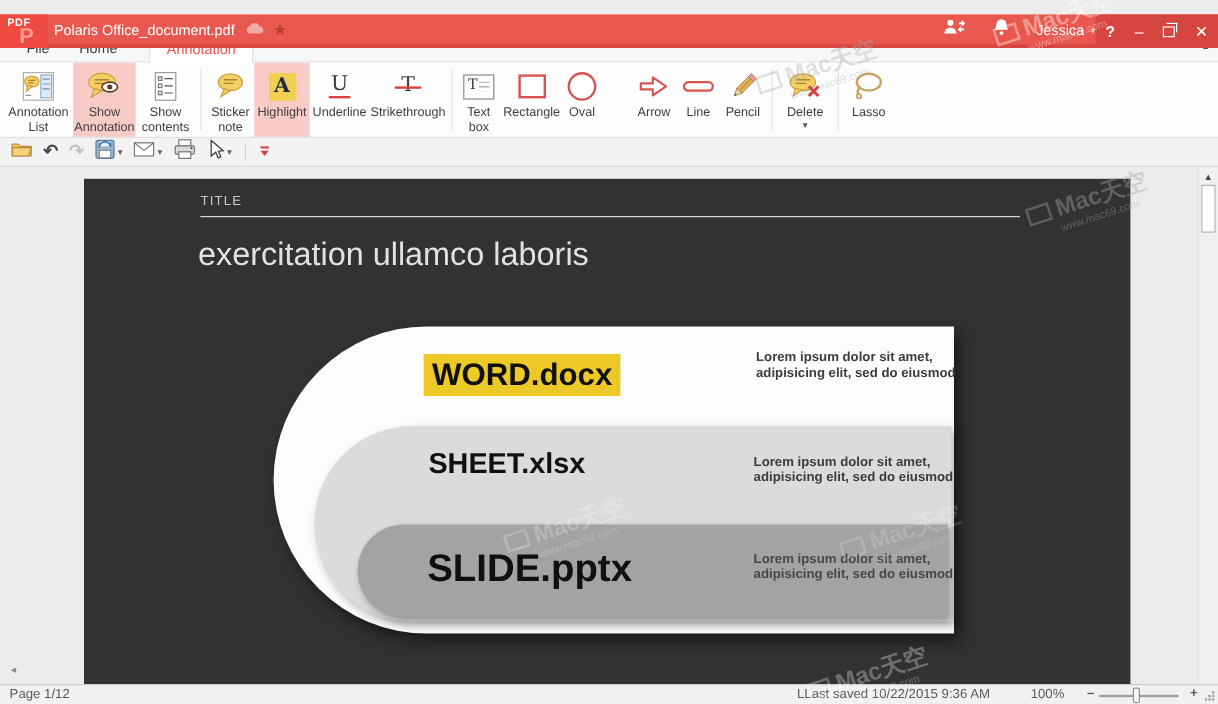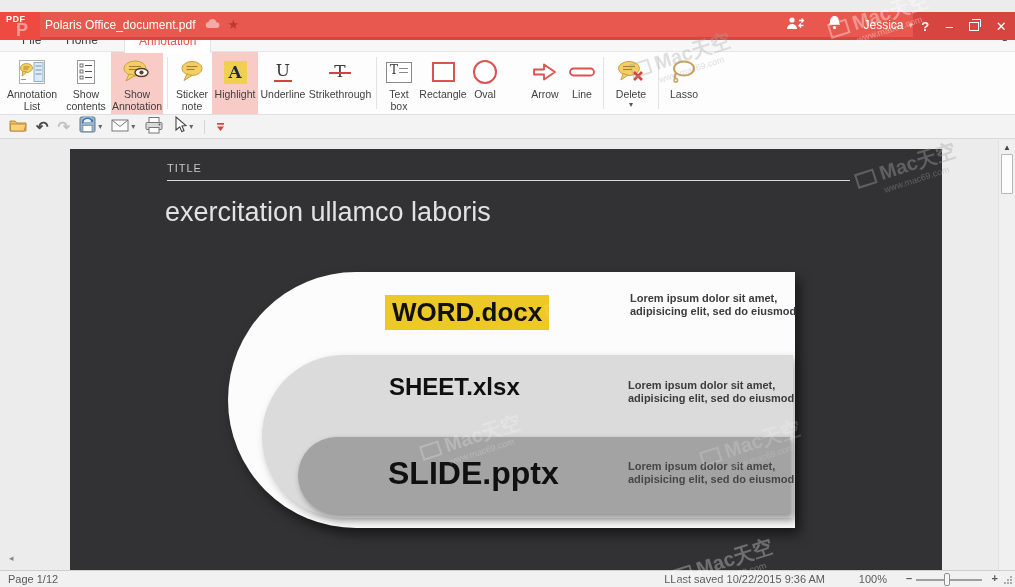--- a/index.html
+++ b/index.html
@@ -60,21 +60,21 @@
   
   .canvas{position:absolute;left:0;top:140px;width:100%;height:430px;background:#ececec;overflow:hidden;}
   .page{position:absolute;left:70px;top:9px;width:872px;height:440px;background:#323234;}
   .eyebrow{position:absolute;left:97px;top:13px;font-size:11px;color:#c7c7c7;letter-spacing:1px;}
   .title-rule{position:absolute;left:97px;top:31px;width:683px;height:1px;background:#d8d8d8;}
   .heading{position:absolute;left:95px;top:48px;font-size:27px;color:#e2e2e2;}
   .pill{position:absolute;}
   .pill.white{left:158px;top:123px;width:567px;height:256px;background:#fcfcfc;border-top-left-radius:128px;border-bottom-left-radius:128px;box-shadow:5px 7px 12px rgba(0,0,0,.5);}
   .pill.gray{left:192px;top:206px;width:531px;height:163px;background:#dbdbdb;border-top-left-radius:82px;border-bottom-left-radius:82px;box-shadow:3px 4px 8px rgba(0,0,0,.28);}
   .pill.dark{left:228px;top:288px;width:492px;height:77px;background:#a3a3a3;border-top-left-radius:39px;border-bottom-left-radius:39px;box-shadow:2px 3px 6px rgba(0,0,0,.35);}
-  .row-title{position:absolute;font-weight:bold;color:#101010;margin-left:32px;}
+  .row-title{position:absolute;font-weight:bold;color:#101010;}
   .row-title.word{left:283px;top:146px;font-size:26px;background:#edc927;padding:2px 7px;}
   .row-title.sheet{left:287px;top:224px;font-size:24px;}
   .row-title.slide{left:286px;top:306px;font-size:32px;}
   .row-desc{position:absolute;font-size:11px;font-weight:bold;color:#3c3c3c;line-height:1.22;}
   .row-desc.d1{left:560px;top:143px;width:170px;}
   .row-desc.d2{left:558px;top:230px;width:192px;}
   .row-desc.d3{left:558px;top:311px;width:192px;color:#474747;}
 
   
   .vscroll{position:absolute;right:0;top:0;width:17px;height:100%;background:#f0f0f0;border-left:1px solid #e0e0e0;box-sizing:border-box;}
@@ -174,49 +174,49 @@
             <ellipse cx="8.5" cy="9" rx="6" ry="4.5" fill="#f5cf66" stroke="#c9a23e"></ellipse>
             <polygon points="5,12 4,17 9,13" fill="#f5cf66" stroke="#c9a23e"></polygon>
             <line x1="5.5" y1="8" x2="11.5" y2="8" stroke="#a8832f"></line>
             <line x1="5.5" y1="10" x2="10" y2="10" stroke="#a8832f"></line>
             <line x1="3" y1="20.5" x2="8" y2="20.5" stroke="#999"></line>
           </svg>
       </span>
       <span class="rlbl">Annotation List</span>
     </div>
 
+    <div class="rbtn active" style="width:52px;">
+      <span class="ric">
+        <svg width="30" height="26" viewBox="0 0 30 26">
+            <ellipse cx="13" cy="9.5" rx="11" ry="7.5" fill="#f5cf66" stroke="#c9a23e"></ellipse>
+            <polygon points="7,15 4,22 13,16.5" fill="#f5cf66" stroke="#c9a23e"></polygon>
+            <line x1="7" y1="7.5" x2="19" y2="7.5" stroke="#a8832f" stroke-width="1.2"></line>
+            <line x1="7" y1="10.5" x2="15" y2="10.5" stroke="#a8832f" stroke-width="1.2"></line>
+            <ellipse cx="19.5" cy="13.5" rx="6.5" ry="4" fill="#fff" stroke="#5a3e28" stroke-width="1.4"></ellipse>
+            <circle cx="19.5" cy="13.5" r="2.1" fill="#5a3e28"></circle>
+          </svg>
+      </span>
+      <span class="rlbl">Show Annotation</span>
+    </div>
+
     <div class="rbtn" style="width:50px;">
       <span class="ric">
         <svg width="24" height="26" viewBox="0 0 24 26">
             <rect x="3.5" y="1.5" width="17" height="23" fill="#fff" stroke="#9a9a9a"></rect>
             <rect x="6" y="5" width="3" height="3" fill="#eee" stroke="#777"></rect>
             <line x1="11" y1="6.5" x2="18" y2="6.5" stroke="#555"></line>
             <rect x="6" y="11" width="3" height="3" fill="#eee" stroke="#777"></rect>
             <line x1="11" y1="12.5" x2="18" y2="12.5" stroke="#555"></line>
             <rect x="6" y="17" width="3" height="3" fill="#eee" stroke="#777"></rect>
             <line x1="11" y1="18.5" x2="18" y2="18.5" stroke="#555"></line>
           </svg>
       </span>
       <span class="rlbl">Show contents</span>
     </div>
 
-    <div class="rbtn active" style="width:52px;">
-      <span class="ric">
-        <svg width="30" height="26" viewBox="0 0 30 26">
-            <ellipse cx="13" cy="9.5" rx="11" ry="7.5" fill="#f5cf66" stroke="#c9a23e"></ellipse>
-            <polygon points="7,15 4,22 13,16.5" fill="#f5cf66" stroke="#c9a23e"></polygon>
-            <line x1="7" y1="7.5" x2="19" y2="7.5" stroke="#a8832f" stroke-width="1.2"></line>
-            <line x1="7" y1="10.5" x2="15" y2="10.5" stroke="#a8832f" stroke-width="1.2"></line>
-            <ellipse cx="19.5" cy="13.5" rx="6.5" ry="4" fill="#fff" stroke="#5a3e28" stroke-width="1.4"></ellipse>
-            <circle cx="19.5" cy="13.5" r="2.1" fill="#5a3e28"></circle>
-          </svg>
-      </span>
-      <span class="rlbl">Show Annotation</span>
-    </div>
-
     <div class="rsep"></div>
 
     <div class="rbtn" style="width:40px;">
       <span class="ric">
         <svg width="26" height="26" viewBox="0 0 26 26">
             <ellipse cx="13" cy="9.5" rx="10" ry="7" fill="#f5cf66" stroke="#c9a23e"></ellipse>
             <polygon points="8,15 5,21.5 13,16.5" fill="#f5cf66" stroke="#c9a23e"></polygon>
             <line x1="7.5" y1="7.5" x2="18.5" y2="7.5" stroke="#a8832f" stroke-width="1.2"></line>
             <line x1="7.5" y1="10.5" x2="15.5" y2="10.5" stroke="#a8832f" stroke-width="1.2"></line>
           </svg>
@@ -281,20 +281,34 @@
 
     <div class="rbtn" style="width:34px;">
       <span class="ric">
         <svg width="28" height="12" viewBox="0 0 28 12">
             <rect x="2" y="2.5" width="24" height="7" rx="3.5" fill="#fff" stroke="#d9534f" stroke-width="1.8"></rect>
           </svg>
       </span>
       <span class="rlbl">Line</span>
     </div>
 
+    <div class="rbtn" style="width:40px;">
+      <span class="ric">
+        <svg width="26" height="26" viewBox="0 0 26 26">
+            <g transform="rotate(45 13 13)">
+              <rect x="10.5" y="0.5" width="6" height="3.5" fill="#e89aa2" stroke="#b86a72" stroke-width=".7"></rect>
+              <rect x="10.5" y="4" width="6" height="13.5" fill="#e5b05a" stroke="#a87e33" stroke-width=".7"></rect>
+              <line x1="13.5" y1="4" x2="13.5" y2="17.5" stroke="#c08c3e" stroke-width=".8"></line>
+              <polygon points="10.5,17.5 16.5,17.5 13.5,23.5" fill="#ecd5a7" stroke="#a87e33" stroke-width=".7"></polygon>
+              <polygon points="12.6,21.7 14.4,21.7 13.5,23.5" fill="#444"></polygon>
+            </g>
+          </svg>
+      </span>
+      <span class="rlbl">Pencil</span>
+    </div>
 
     <div class="rsep"></div>
 
     <div class="rbtn" style="width:46px;">
       <span class="ric">
         <svg width="30" height="26" viewBox="0 0 30 26">
             <ellipse cx="13" cy="9.5" rx="10.5" ry="7" fill="#f5cf66" stroke="#c9a23e"></ellipse>
             <polygon points="7,14.5 5,21 12,16" fill="#f5cf66" stroke="#c9a23e"></polygon>
             <line x1="7" y1="7.5" x2="19" y2="7.5" stroke="#a8832f" stroke-width="1.2"></line>
             <line x1="7" y1="10.5" x2="16" y2="10.5" stroke="#a8832f" stroke-width="1.2"></line>

